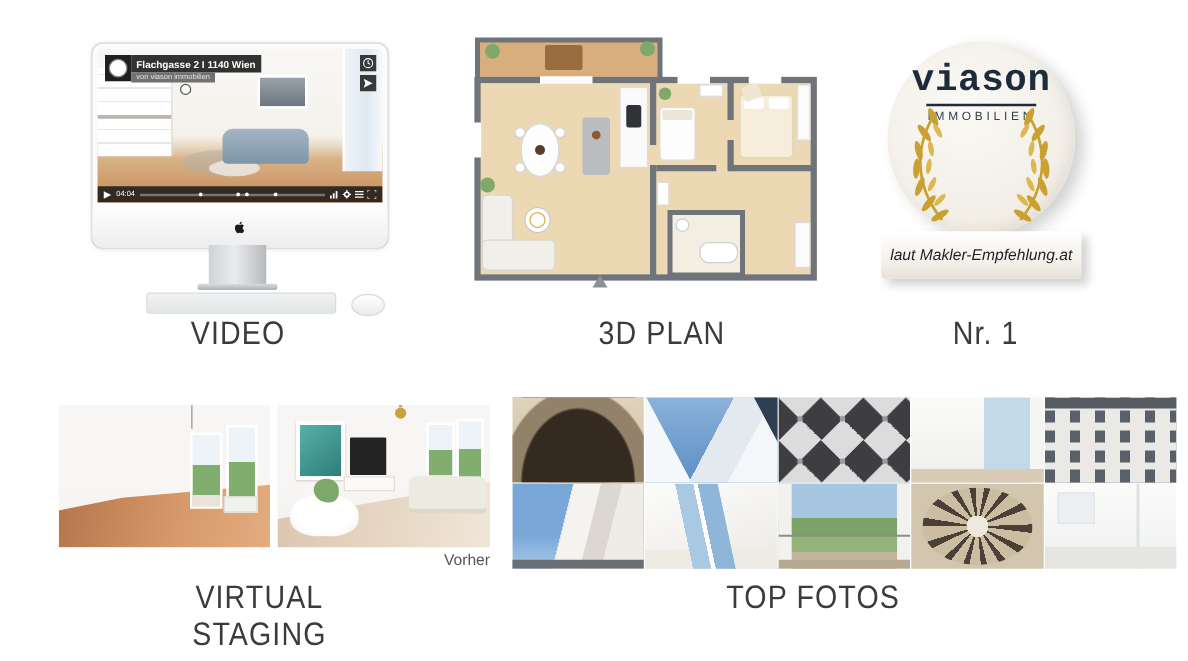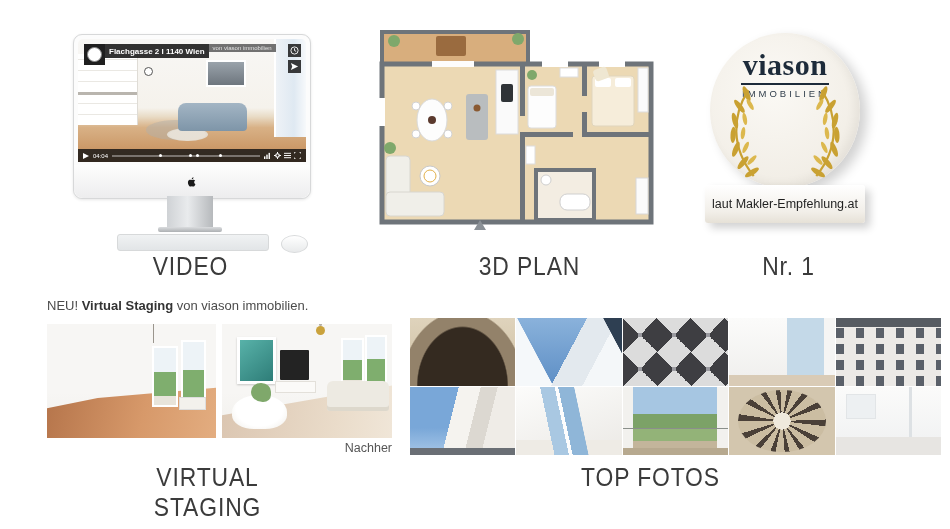--- a/index.html
+++ b/index.html
@@ -24,21 +24,21 @@
         background:linear-gradient(#9aa3ab,#6e767e);}
   .v-rug{position:absolute;left:30%;top:66%;width:26%;height:16%;background:#b3afa7;border-radius:50%;opacity:.5;}
   .v-sofa{position:absolute;left:44%;top:52%;width:30%;height:23%;border-radius:8px 8px 4px 4px;
           background:linear-gradient(#a3b5c4,#7e95a8);}
   .v-table{position:absolute;left:39%;top:72%;width:18%;height:11%;border-radius:50%;opacity:.92;
            background:radial-gradient(ellipse at center,#eae5dc 0 60%,#cfc8bb 100%);}
   .v-clock{position:absolute;left:29%;top:23%;width:7px;height:7px;border-radius:50%;border:1px solid #555;background:#fff;}
   .yt-badge{position:absolute;left:6px;top:5px;display:flex;z-index:3;}
   .yt-logo{width:21px;height:21px;background:#1f1f1f;display:flex;align-items:center;justify-content:center;}
   .yt-logo i{display:block;width:15px;height:15px;border-radius:50%;background:#fff;border:1px solid #888;box-sizing:border-box;}
-  .yt-texts{display:flex;flex-direction:row;align-items:flex-start;}
+  .yt-texts{display:flex;flex-direction:column;align-items:flex-start;}
   .yt-title{background:rgba(28,28,28,.9);color:#fff;font-size:8px;font-weight:bold;padding:2.5px 4px;white-space:nowrap;}
   .yt-sub{background:rgba(95,95,95,.88);color:#e2e2e2;font-size:6px;padding:1px 4px;white-space:nowrap;}
   .yt-actions{position:absolute;right:5px;top:5px;display:flex;flex-direction:column;gap:3px;z-index:3;}
   .yt-action{width:13px;height:13px;background:rgba(25,25,25,.85);color:#fff;display:flex;align-items:center;justify-content:center;}
   .yt-controls{position:absolute;left:0;right:0;bottom:0;height:13px;background:rgba(22,22,22,.84);
                display:flex;align-items:center;padding:0 5px;gap:4px;z-index:3;}
   .play-tri{width:0;height:0;border-left:6px solid #fff;border-top:3.5px solid transparent;border-bottom:3.5px solid transparent;}
   .yt-time{color:#fff;font-size:6px;line-height:1;}
   .progress{flex:1;height:2px;background:rgba(255,255,255,.35);position:relative;}
   .prog-played{width:7%;height:2px;background:#fff;}
@@ -60,30 +60,30 @@
          background:linear-gradient(#ffffff,#e8eaeb);border:1px solid #d8dadb;}
 
   
   .plan-wrap{position:absolute;left:374px;top:28px;width:285px;height:204px;}
 
   
   .badge-circle{position:absolute;left:710px;top:33px;width:150px;height:155px;border-radius:50%;
                 background:radial-gradient(circle at 42% 35%,#fbf9f5,#f1ede5 75%,#e7e1d6);
                 box-shadow:7px 5px 12px rgba(0,0,0,.18), inset -5px -4px 10px rgba(0,0,0,.05);
                 text-align:center;z-index:2;}
-  .badge-brand{margin-top:17px;font-family:Liberation Serif, serif;font-weight:bold;font-size:30px;
+  .badge-brand{margin-top:17px;font-family:Liberation Mono, monospace;font-weight:bold;font-size:30px;
                line-height:1;color:#1d2b3a;letter-spacing:.5px;}
   .badge-rule{width:88px;height:2px;background:#1d2b3a;margin:3px auto 3px;}
   .badge-sub{font-size:9.5px;letter-spacing:3px;color:#33404d;}
   .badge-rank{position:relative;z-index:2;font-family:"Liberation Serif",serif;font-weight:bold;font-size:47px;
               line-height:1;color:#16222e;margin-top:4px;}
   .laurel{position:absolute;left:50%;transform:translateX(-50%);bottom:4px;width:134px;height:100px;z-index:1;}
   .badge-base{position:absolute;left:705px;top:185px;width:160px;height:38px;border-radius:3px;
               background:linear-gradient(180deg,#ffffff,#f2efe9 70%,#e6e1d7);
-              box-shadow:5px 5px 8px rgba(0,0,0,.18);display:flex;align-items:center;justify-content:center;z-index:3;}
+              box-shadow:5px 5px 8px rgba(0,0,0,.18);display:flex;align-items:center;justify-content:center;z-index:3;font-style:italic;}
   .badge-caption{font-size:12.5px;color:#1f1f1f;}
 
   
   .staging-intro{position:absolute;left:47px;top:298px;font-size:13px;color:#4b4b4b;}
   .staging-intro b{color:#333;}
   .stage-img{position:absolute;top:324px;height:114px;overflow:hidden;background:linear-gradient(#f7f6f4 0 60%,#f1efeb);}
   .stage-before{left:47px;width:169px;}
   .stage-after{left:222px;width:170px;}
   .stage-before::before{content:"";position:absolute;inset:0;
       background:linear-gradient(103deg,#b06f46,#d7996a 60%,#e3ad80);
@@ -331,44 +331,41 @@
         <ellipse cx="119" cy="70" rx="2.4" ry="7" transform="rotate(-26 119 70)"></ellipse>
         <ellipse cx="112" cy="84" rx="2.4" ry="7" transform="rotate(-44 112 84)"></ellipse>
       </g>
     </svg>
   </div>
   <div class="badge-base">
     <span class="badge-caption">laut Makler-Empfehlung.at</span>
   </div>
   <div class="section-label" style="left:681px;top:251px;">Nr. 1</div>
 
-  <div class="staging-intro">
-    <span>NEU! </span><b>Virtual Staging</b><span> von viason immobilien.</span>
-  </div>
 
   <div class="stage-img stage-before">
     <div class="cord"></div>
     <div class="win w1"></div>
     <div class="win w2"></div>
     <div class="radiator"></div>
   </div>
 
   <div class="stage-img stage-after">
     <div class="win w3"></div>
     <div class="win w4"></div>
     <div class="art"></div>
     <div class="board"></div>
     <div class="tv"></div>
     <div class="asofa"></div>
     <div class="dtable"></div>
     <div class="dplant"></div>
     <div class="pendant"></div>
   </div>
 
-  <div class="stage-sublabel sub-after">Nachher</div>
+  <div class="stage-sublabel sub-after">Vorher</div>
   <div class="section-label" style="left:100px;top:462px;">VIRTUAL STAGING</div>
 
   <div class="fotos">
     <div class="ph ph-entrance"></div>
     <div class="ph ph-modern"></div>
     <div class="ph ph-tiles"></div>
     <div class="ph ph-interior"></div>
     <div class="ph ph-facade"></div>
     <div class="ph ph-corner"></div>
     <div class="ph ph-skylight"></div>

